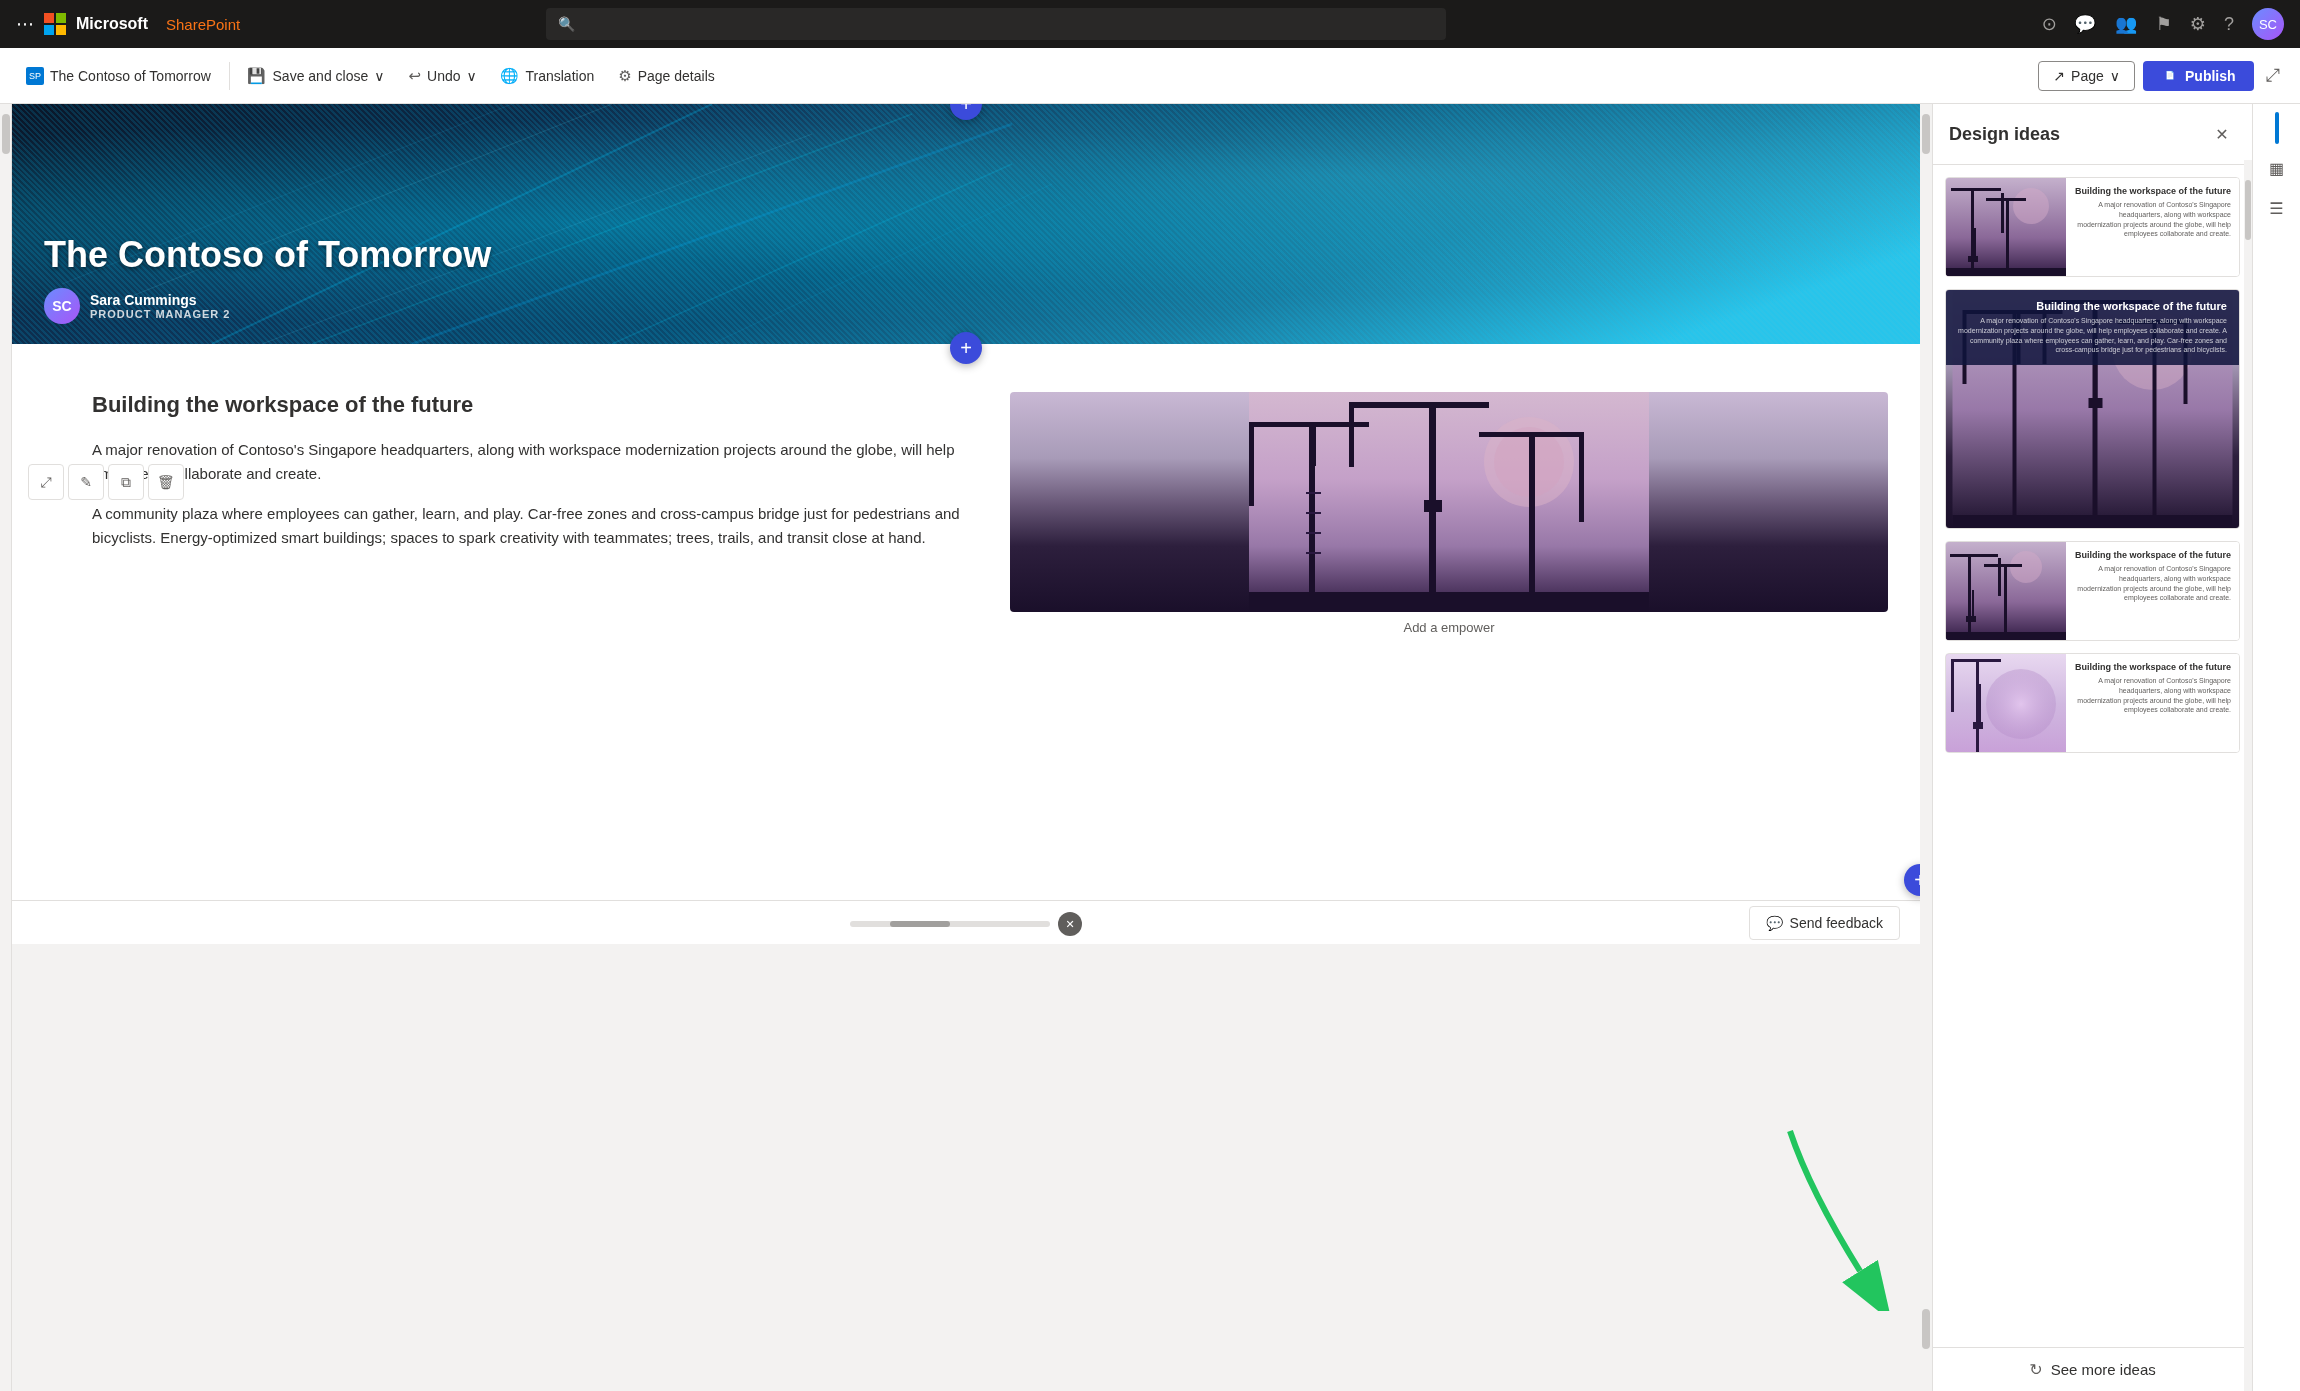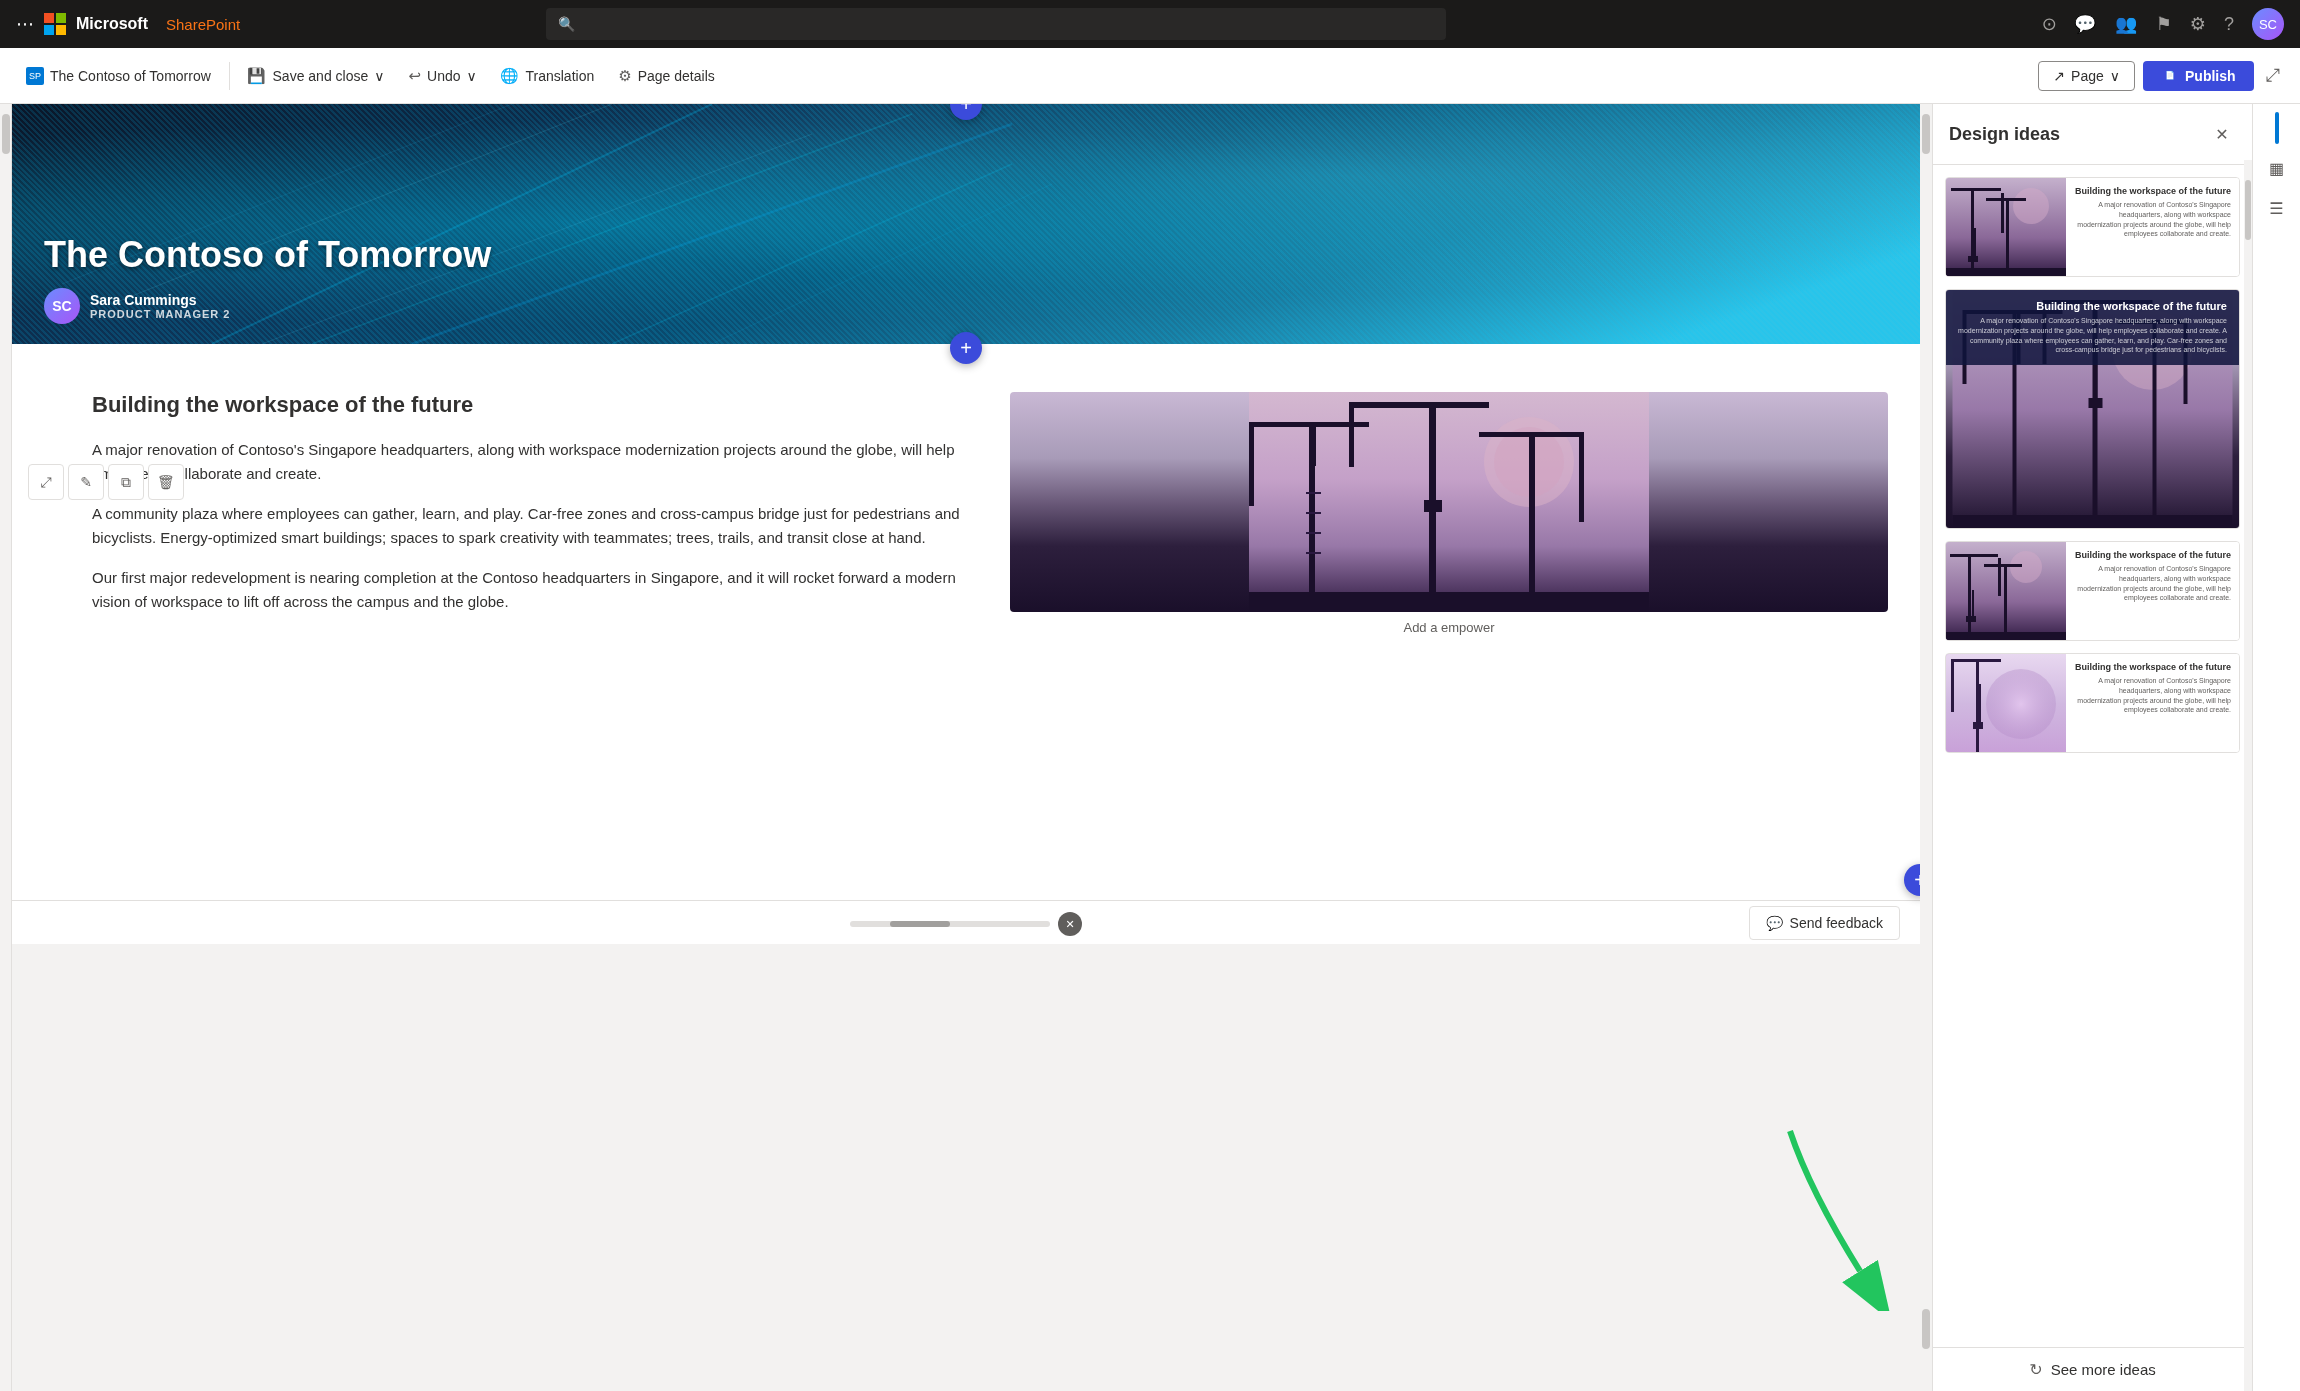--- a/index.html
+++ b/index.html
@@ -512,21 +512,20 @@
         <div class="section-tool-btn">✎</div>
         <div class="section-tool-btn">⧉</div>
         <div class="section-tool-btn">🗑</div>
       </div>
 
       <div class="content-section">
         <div class="content-left">
           <h2 class="content-title">Building the workspace of the future</h2>
           <p class="content-para">A major renovation of Contoso's Singapore headquarters, along with workspace modernization projects around the globe, will help employees collaborate and create.</p>
           <p class="content-para">A community plaza where employees can gather, learn, and play. Car-free zones and cross-campus bridge just for pedestrians and bicyclists. Energy-optimized smart buildings; spaces to spark creativity with teammates; trees, trails, and transit close at hand.</p>
-          <p class="content-para">Our first major redevelopment is nearing completion at the Contoso headquarters in Singapore, and it will rocket forward a modern vision of workspace to lift off across the campus and the globe.</p>
         </div>
         <div class="content-right">
 
           <div class="content-image">
             <svg width="100%" height="220" viewBox="0 0 400 220">
 
               <defs>
                 <linearGradient id="skyGrad" x1="0" y1="0" x2="0" y2="1">
                   <stop offset="0%" stop-color="#d4b8d0"></stop>
                   <stop offset="40%" stop-color="#c4a0c8"></stop>

